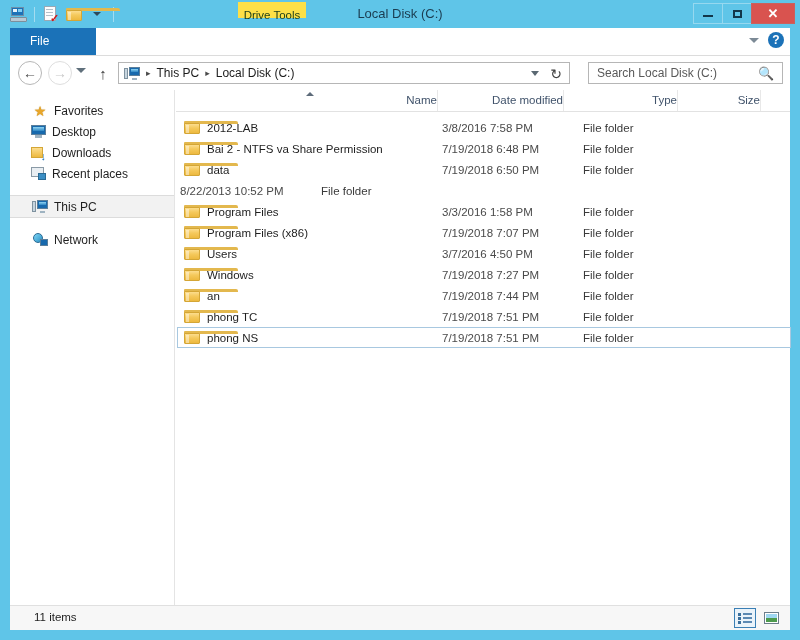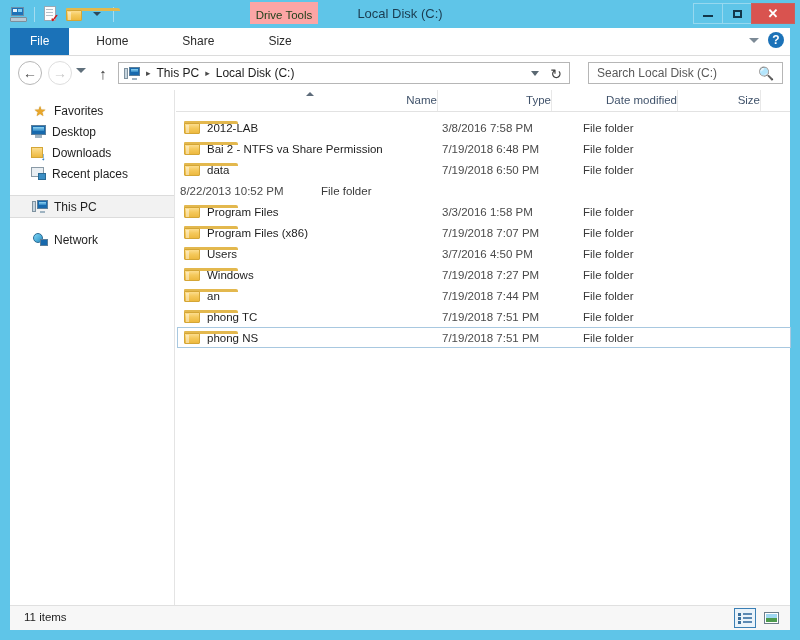--- a/index.html
+++ b/index.html
@@ -160,42 +160,42 @@
     width: 44px;
     font-size: 13px;
     font-weight: bold;
   }
   .wc .min-g { width: 10px; height: 2px; background: #12374a; margin-top: 5px; }
   .wc .max-g { width: 9px; height: 8px; border: 2px solid #12374a; box-sizing: border-box; }
   
   #ctx-tab {
     position: absolute;
     left: 238px; top: 2px;
-    width: 68px; height: 22px;
-    background: #fca5a5;
+    width: 68px; height: 16px;
+    background: #fde047;
     text-align: center;
     line-height: 26px;
     font-size: 11.5px;
     color: #20401a;
-    margin-left: 12px;
   }
   
   #ribbon {
     position: absolute;
     left: 10px; top: 28px;
     width: 780px; height: 28px;
     background: #ffffff;
     border-bottom: 1px solid #dcdcdc;
     box-sizing: border-box;
   }
   #tabs {
     position: absolute;
     left: 0; top: 0;
     display: flex;
     height: 27px;
+    flex-direction: column;
   }
   .tab {
     height: 27px;
     line-height: 27px;
     padding: 0 27px;
     font-size: 12px;
     color: #2b2b2b;
     box-sizing: border-box;
   }
   .tab.file {
@@ -500,21 +500,21 @@
   #statusbar {
     position: absolute;
     left: 10px; top: 605px;
     width: 780px; height: 25px;
     background: #f7f7f7;
     border-top: 1px solid #e0e0e0;
     box-sizing: border-box;
   }
   #status-text {
     position: absolute;
-    left: 14px; top: 5px;
+    left: 24px; top: 5px;
     font-size: 11.5px;
     color: #1f1f1f;
   }
   #viewbtns {
     position: absolute;
     right: 8px; top: 2px;
     display: flex;
     gap: 4px;
   }
   .viewbtn {
@@ -708,25 +708,25 @@
       </div>
     </div>
 
     <div id="listpane">
 
       <div id="colheaders">
         <div class="colh c-name">
           <span>Name</span>
           <span id="sort-arrow"></span>
         </div>
+        <div class="colh c-date">
+          <span>Date modified</span>
+        </div>
         <div class="colh c-type">
           <span>Type</span>
-        </div>
-        <div class="colh c-date">
-          <span>Date modified</span>
         </div>
         <div class="colh c-size">
           <span>Size</span>
         </div>
       </div>
 
       <div id="rows">
           <div class="row">
             <div class="cell c-name">
               <span class="ico-folder">

